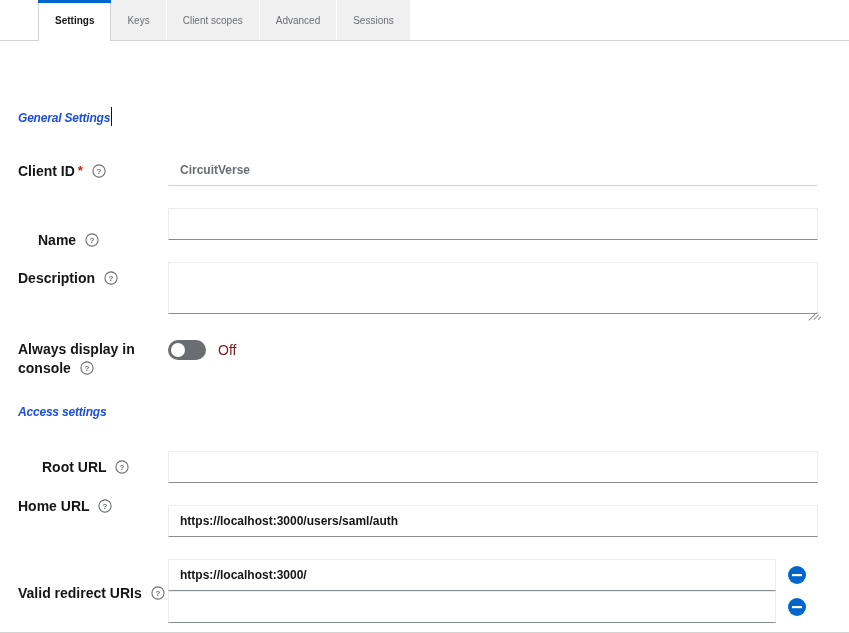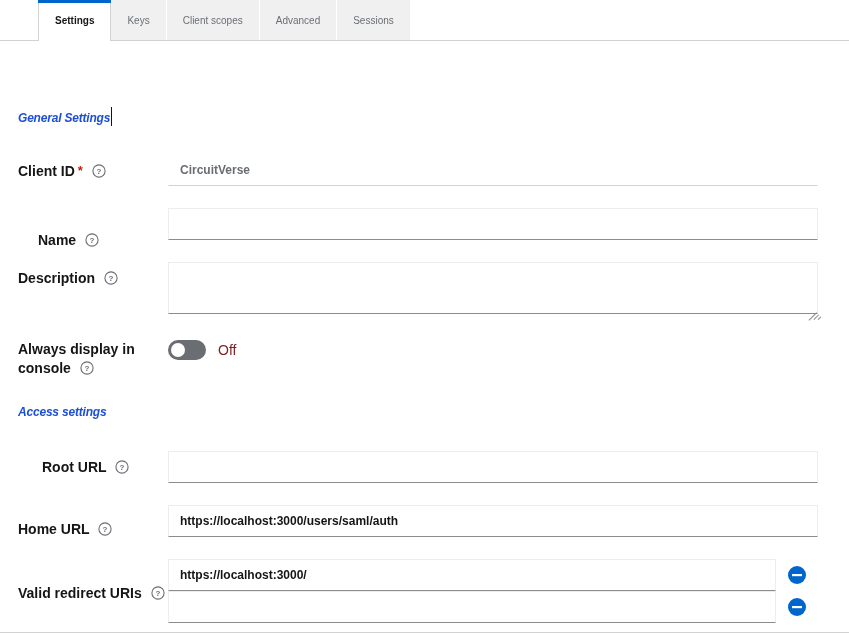--- a/index.html
+++ b/index.html
@@ -286,21 +286,21 @@
     <span>Root URL</span>
     <span class="help-icon">
       <svg width="14" height="14" viewBox="0 0 14 14">
           <circle cx="7" cy="7" r="6.1" fill="none" stroke="#6a6e73" stroke-width="1.1"></circle>
           <text x="7" y="10.2" text-anchor="middle" font-size="8" font-family="Liberation Sans, sans-serif" fill="#6a6e73">?</text>
         </svg>
     </span>
   </div>
   <input class="field" type="text" style="left: 168px; top: 410px; width: 650px; height: 32px;" value="">
 
-  <div class="row-label" style="left:18px; top:479px;">
+  <div class="row-label" style="left:18px; top:456px;">
     <span>Home URL</span>
     <span class="help-icon">
       <svg width="14" height="14" viewBox="0 0 14 14">
           <circle cx="7" cy="7" r="6.1" fill="none" stroke="#6a6e73" stroke-width="1.1"></circle>
           <text x="7" y="10.2" text-anchor="middle" font-size="8" font-family="Liberation Sans, sans-serif" fill="#6a6e73">?</text>
         </svg>
     </span>
   </div>
   <input class="field filled" type="text" style="left: 168px; top: 464px; width: 650px; height: 32px;" value="https://localhost:3000/users/saml/auth">
 

